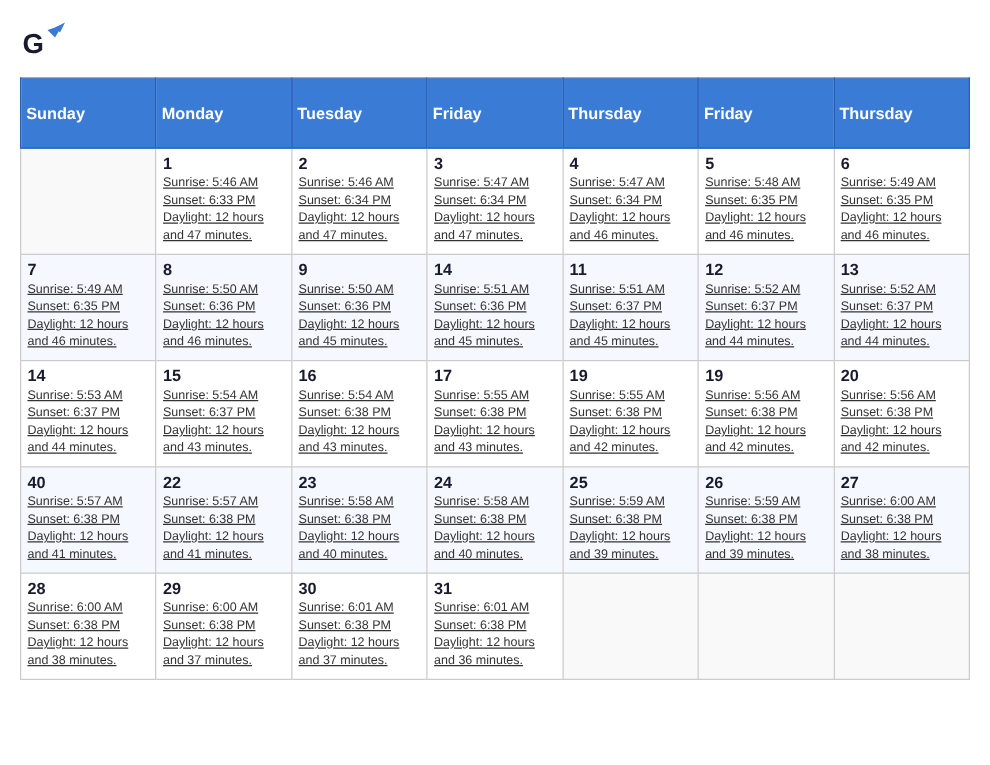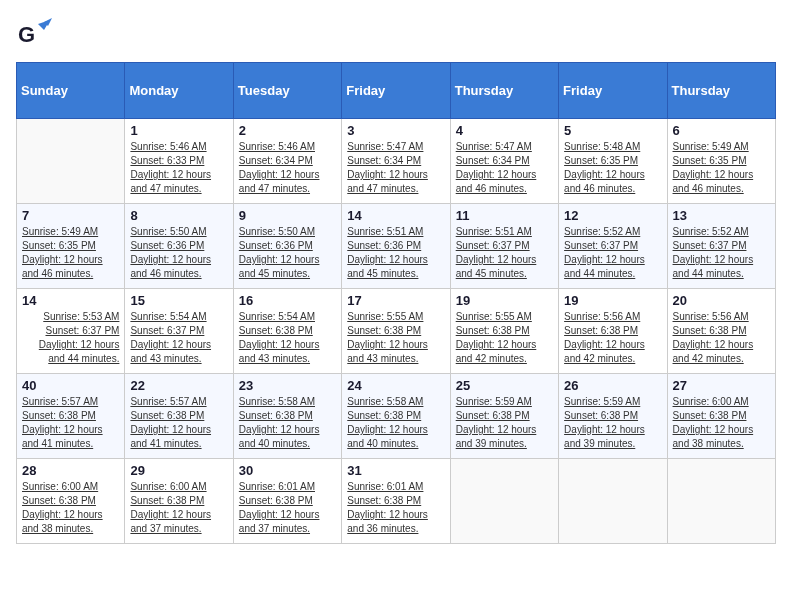--- a/index.html
+++ b/index.html
@@ -211,21 +211,21 @@
           <span class="day-num">13</span>
           <div class="day-info" style="white-space: pre-line;">Sunrise: 5:52 AM
 Sunset: 6:37 PM
 Daylight: 12 hours
 and 44 minutes.</div>
         </td>
       </tr>
       <tr>
         <td>
           <span class="day-num">14</span>
-          <div class="day-info" style="white-space: pre-line; text-align: right;">Sunrise: 5:53 AM
+          <div class="day-info" style="white-space: pre-line;">Sunrise: 5:53 AM
 Sunset: 6:37 PM
 Daylight: 12 hours
 and 44 minutes.</div>
         </td>
         <td>
           <span class="day-num">15</span>
           <div class="day-info" style="white-space: pre-line;">Sunrise: 5:54 AM
 Sunset: 6:37 PM
 Daylight: 12 hours
 and 43 minutes.</div>

